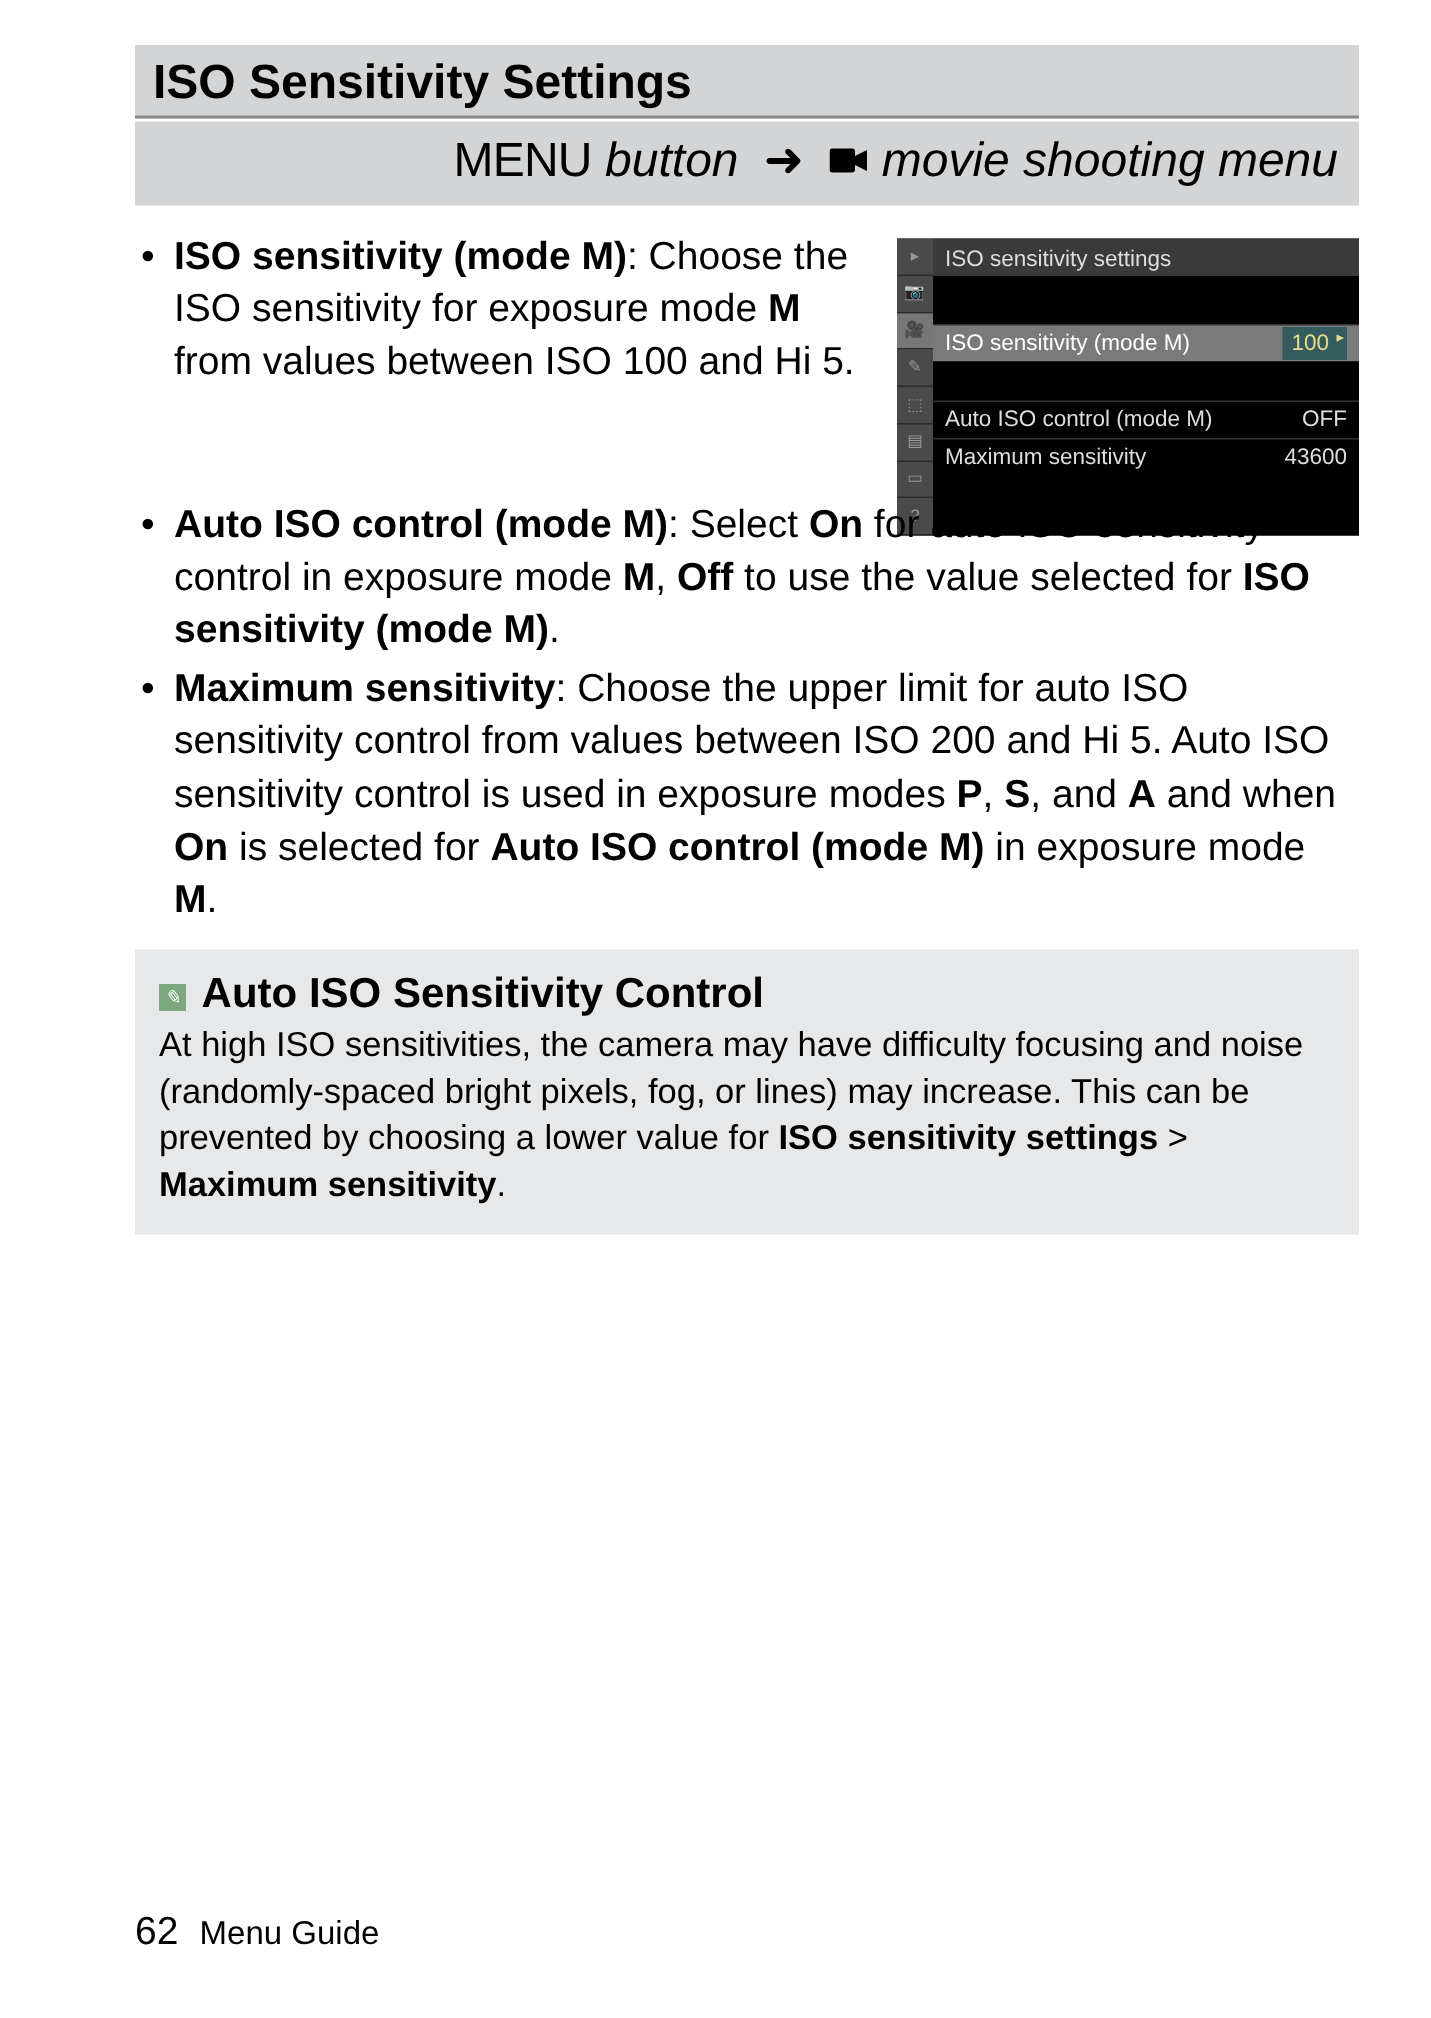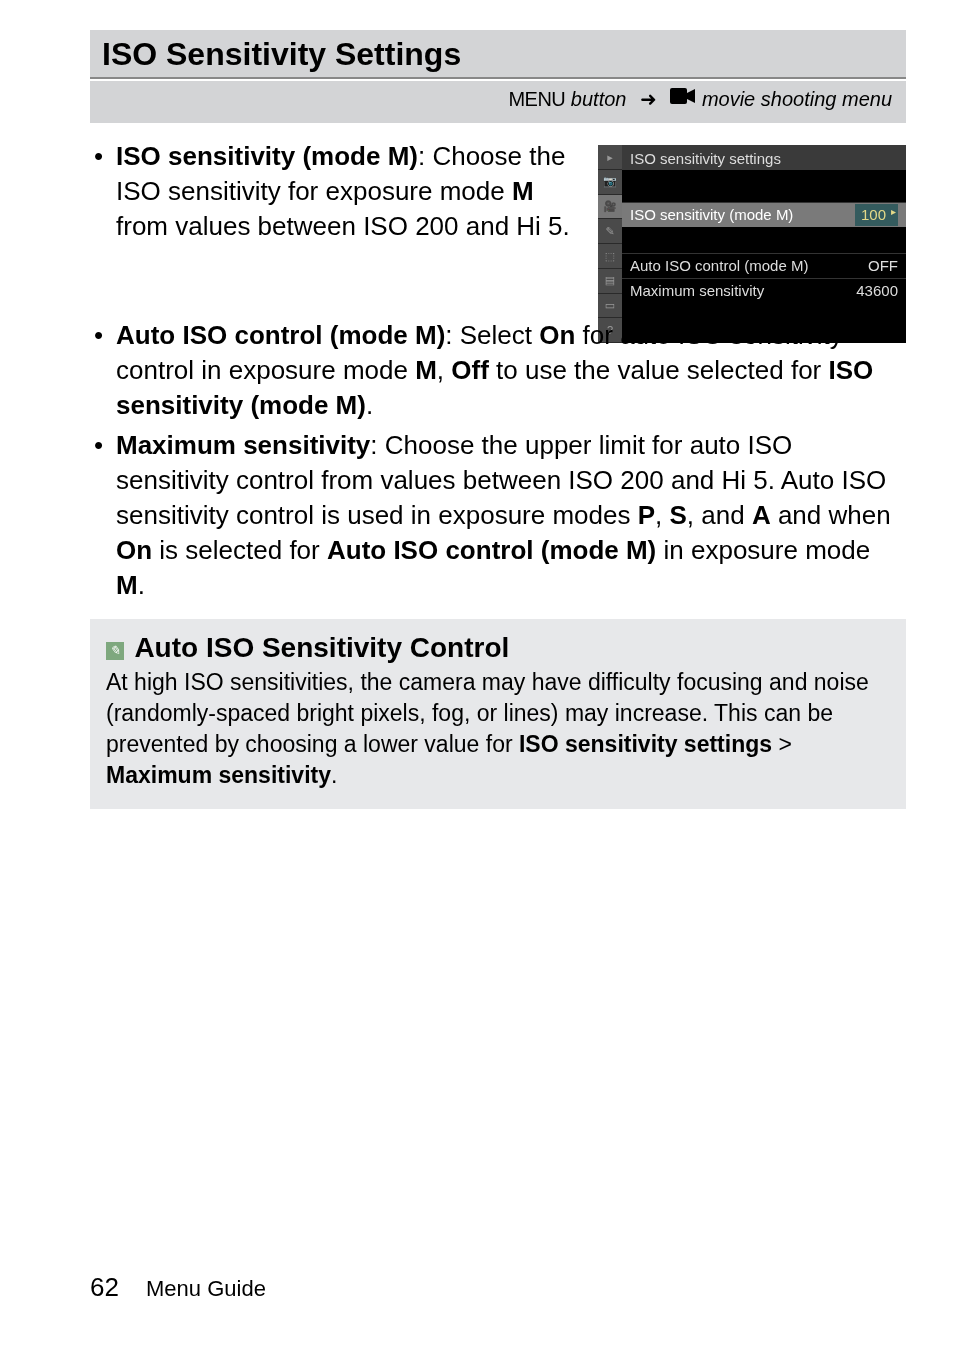--- a/index.html
+++ b/index.html
@@ -24,21 +24,21 @@
     .title-box h1 {
       font-size: 32px;
       font-weight: bold;
       color: #000;
     }
     .breadcrumb-box {
       background: #d3d4d6;
       padding: 6px 14px 10px 14px;
       text-align: right;
       font-style: italic;
-      font-size: 20px;
+      font-size: 32px;
       color: #000;
       margin-bottom: 16px;
     }
     .menu-label {
       font-family: 'Arial Narrow', Arial, sans-serif;
       font-stretch: condensed;
       font-style: normal;
       font-weight: normal;
       letter-spacing: -0.5px;
     }
@@ -201,21 +201,21 @@
       font-style: italic;
     }
     .footer {
       position: absolute;
       bottom: 42px;
       left: 90px;
       font-size: 22px;
     }
     .page-num {
       font-size: 26px;
-      margin-right: 21px;
+      margin-right: 8px;
     }
     .footer-label {
       font-family: 'Arial Narrow', Arial, sans-serif;
       font-stretch: condensed;
       font-weight: normal;
     }
   </style>
 </head>
 <body>
 
@@ -264,21 +264,21 @@
         <div class="panel-row">
           <span class="row-label">Maximum sensitivity</span>
           <span class="row-value">43600</span>
         </div>
         <div class="panel-gap" style="flex:1"></div>
       </div>
     </div>
 
     <ul class="bullets">
       <li class="first-wrap">
-        <span class="bold">ISO sensitivity (mode M)</span><span>: Choose the ISO sensitivity for exposure mode </span><span class="bold-regular">M</span><span> from values between ISO 200 and Hi 5.</span>
+        <span class="bold">ISO sensitivity (mode M)</span><span>: Choose the ISO sensitivity for exposure mode </span><span class="bold-regular">M</span><span> from values between ISO 100 and Hi 5.</span>
       </li>
       <li>
         <span class="bold">Auto ISO control (mode M)</span><span>: Select </span><span class="bold-regular">On</span><span> for auto ISO sensitivity control in exposure mode </span><span class="bold-regular">M</span><span>, </span><span class="bold-regular">Off</span><span> to use the value selected for </span><span class="bold-regular">ISO sensitivity (mode M)</span><span>.</span>
       </li>
       <li>
         <span class="bold">Maximum sensitivity</span><span>: Choose the upper limit for auto ISO sensitivity control from values between ISO 200 and Hi 5.  Auto ISO sensitivity control is used in exposure modes </span><span class="bold-regular">P</span><span>, </span><span class="bold-regular">S</span><span>, and </span><span class="bold-regular">A</span><span> and when </span><span class="bold-regular">On</span><span> is selected for </span><span class="bold-regular">Auto ISO control (mode M)</span><span> in exposure mode </span><span class="bold-regular">M</span><span>.</span>
       </li>
     </ul>
   </div>
 

